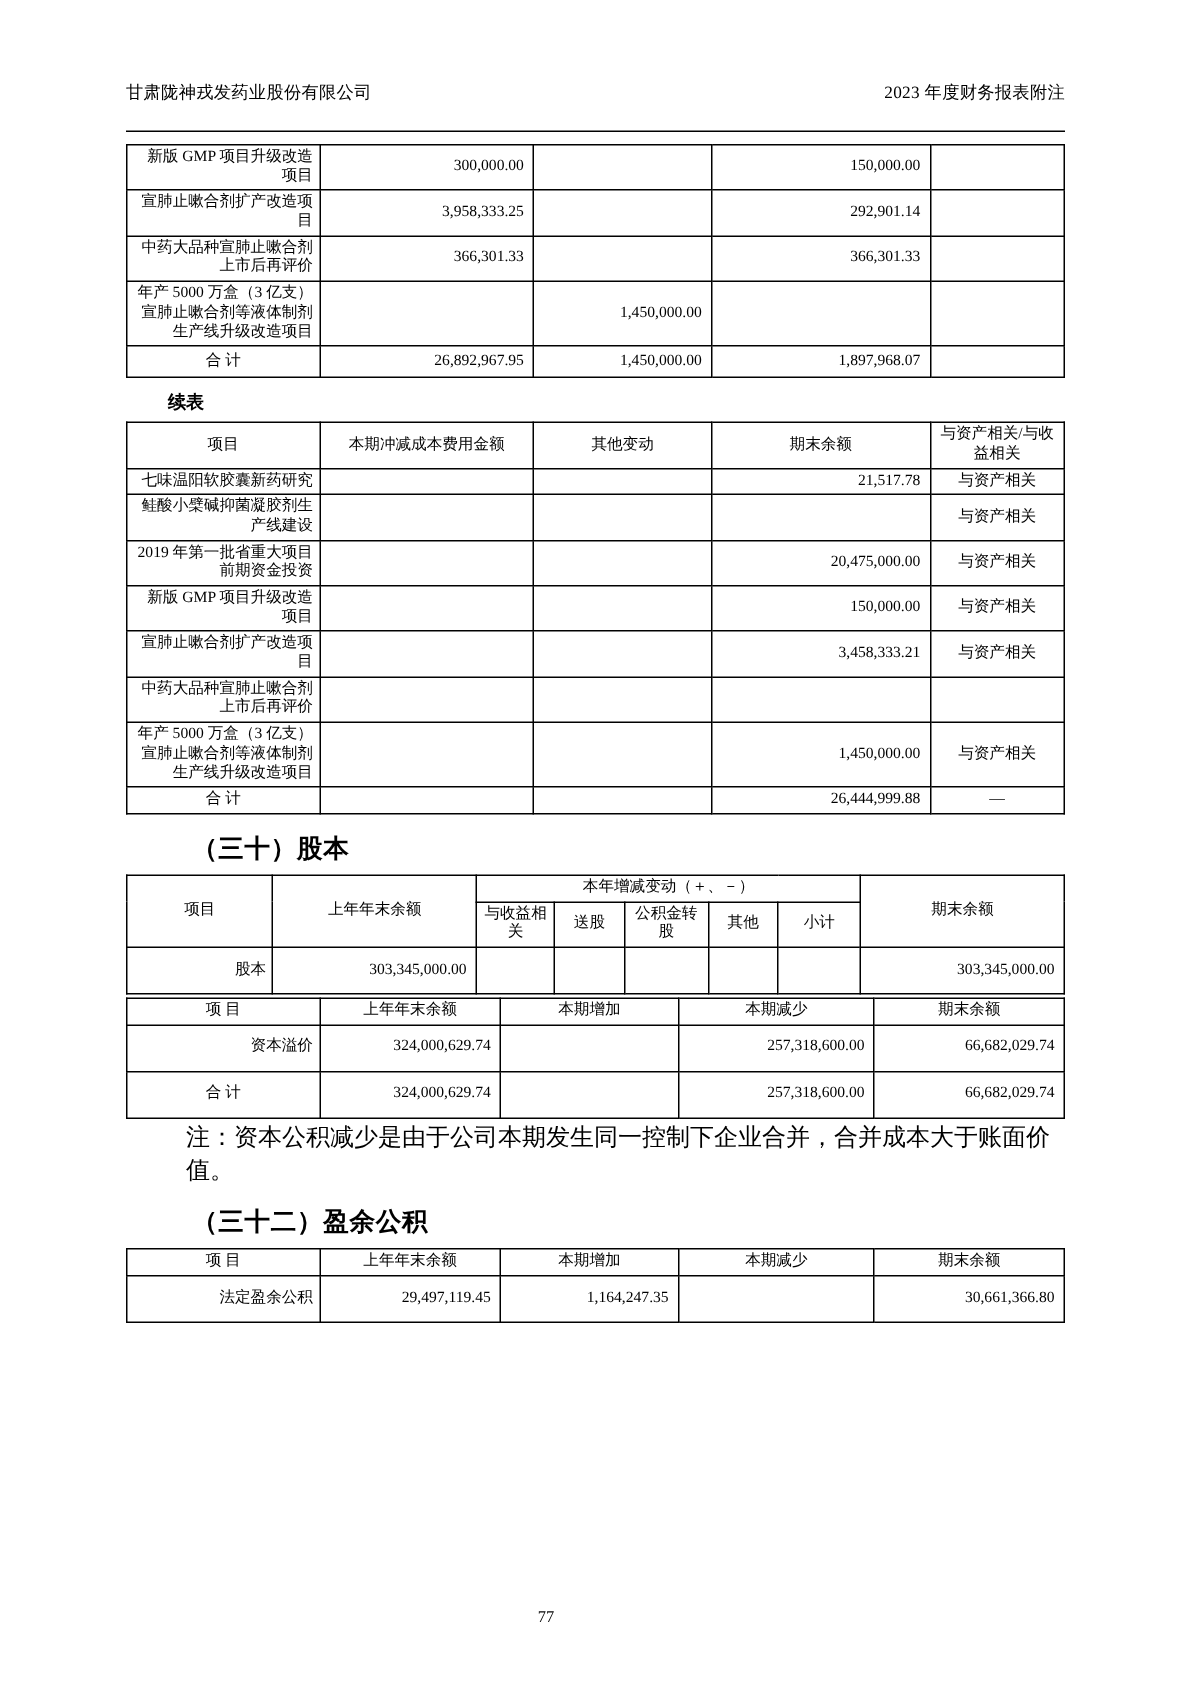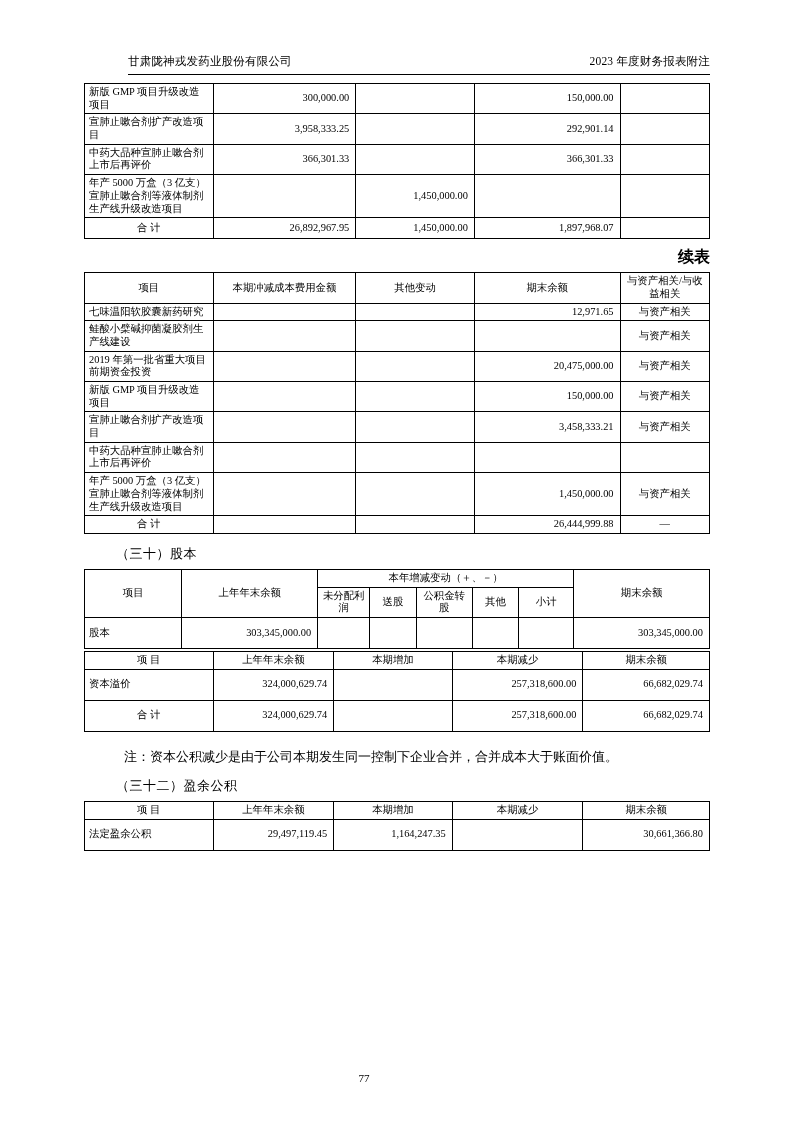--- a/index.html
+++ b/index.html
@@ -20,67 +20,65 @@
     height: 1122px;
     box-sizing: border-box;
     padding: 54px 84px 0 84px;
   }
   
   .header {
     display: flex;
     justify-content: space-between;
     align-items: flex-end;
     font-size: 11.5px;
-    padding-bottom: 5px;
+    padding-bottom: 18px;
     border-bottom: 1.1px solid #000;
     letter-spacing: 0.2px;
-    margin-left: 44px;
   }
   .header .left { }
   .header .right { }
 
   
   table {
     border-collapse: collapse;
     width: 100%;
     font-size: 10.4px;
     table-layout: fixed;
   }
   table td, table th {
     border: 0.8px solid #000;
     padding: 2px 4px;
     vertical-align: middle;
     font-weight: normal;
     line-height: 1.22;
   }
   .num { text-align: right; padding-right: 6px; font-family: "Liberation Serif", serif; }
   .ctr { text-align: center; }
-  .lft { text-align: left; }
+  .lft { text-align: right; }
 
   
   .t1 { margin-top: 8px; }
   .t1 td { height: 16px; }
 
   .sub-title {
-    font-size: 16px;
+    font-size: 12px;
     margin: 8px 0 4px 28px;
     font-weight: bold;
     font-family: "Liberation Sans", sans-serif;
-    text-align: right;
   }
   .sec-title {
-    font-size: 13px;
-    font-weight: normal;
-    margin: 11px 0 6px 32px;
+    font-size: 17px;
+    font-weight: bold;
+    margin: 11px 0 6px 44px;
     font-family: "Liberation Sans", sans-serif;
     letter-spacing: 0.5px;
   }
   .note {
-    font-size: 13px;
-    margin: 16px 0 0 40px;
+    font-size: 16px;
+    margin: 2px 0 0 40px;
     text-indent: 0;
     line-height: 1.4;
   }
   .t2 { margin-top: 2px; }
   .t3 { margin-top: 2px; }
   .t4 { margin-top: 2px; }
   .t5 { margin-top: 2px; }
 
   .pagenum {
     position: absolute;
@@ -166,21 +164,21 @@
         <th class="ctr">其他变动</th>
         <th class="ctr">期末余额</th>
         <th class="ctr">与资产相关/与收益相关</th>
       </tr>
     </thead>
     <tbody>
       <tr>
         <td class="lft">七味温阳软胶囊新药研究</td>
         <td class="num"></td>
         <td class="num"></td>
-        <td class="num">12,971.65</td>
+        <td class="num">21,517.78</td>
         <td class="ctr">与资产相关</td>
       </tr>
       <tr>
         <td class="lft">鲑酸小檗碱抑菌凝胶剂生产线建设</td>
         <td class="num"></td>
         <td class="num"></td>
         <td class="num"></td>
         <td class="ctr">与资产相关</td>
       </tr>
       <tr>
@@ -241,21 +239,21 @@
       <col style="width:135px">
     </colgroup>
     <thead>
       <tr>
         <th class="ctr" rowspan="2">项目</th>
         <th class="ctr" rowspan="2">上年年末余额</th>
         <th class="ctr" colspan="5">本年增减变动（＋、－）</th>
         <th class="ctr" rowspan="2">期末余额</th>
       </tr>
       <tr>
-        <th class="ctr">未分配利润</th>
+        <th class="ctr">与收益相关</th>
         <th class="ctr">送股</th>
         <th class="ctr">公积金转股</th>
         <th class="ctr">其他</th>
         <th class="ctr">小计</th>
       </tr>
     </thead>
     <tbody>
       <tr class="tall">
         <td class="lft">股本</td>
         <td class="num">303,345,000.00</td>

